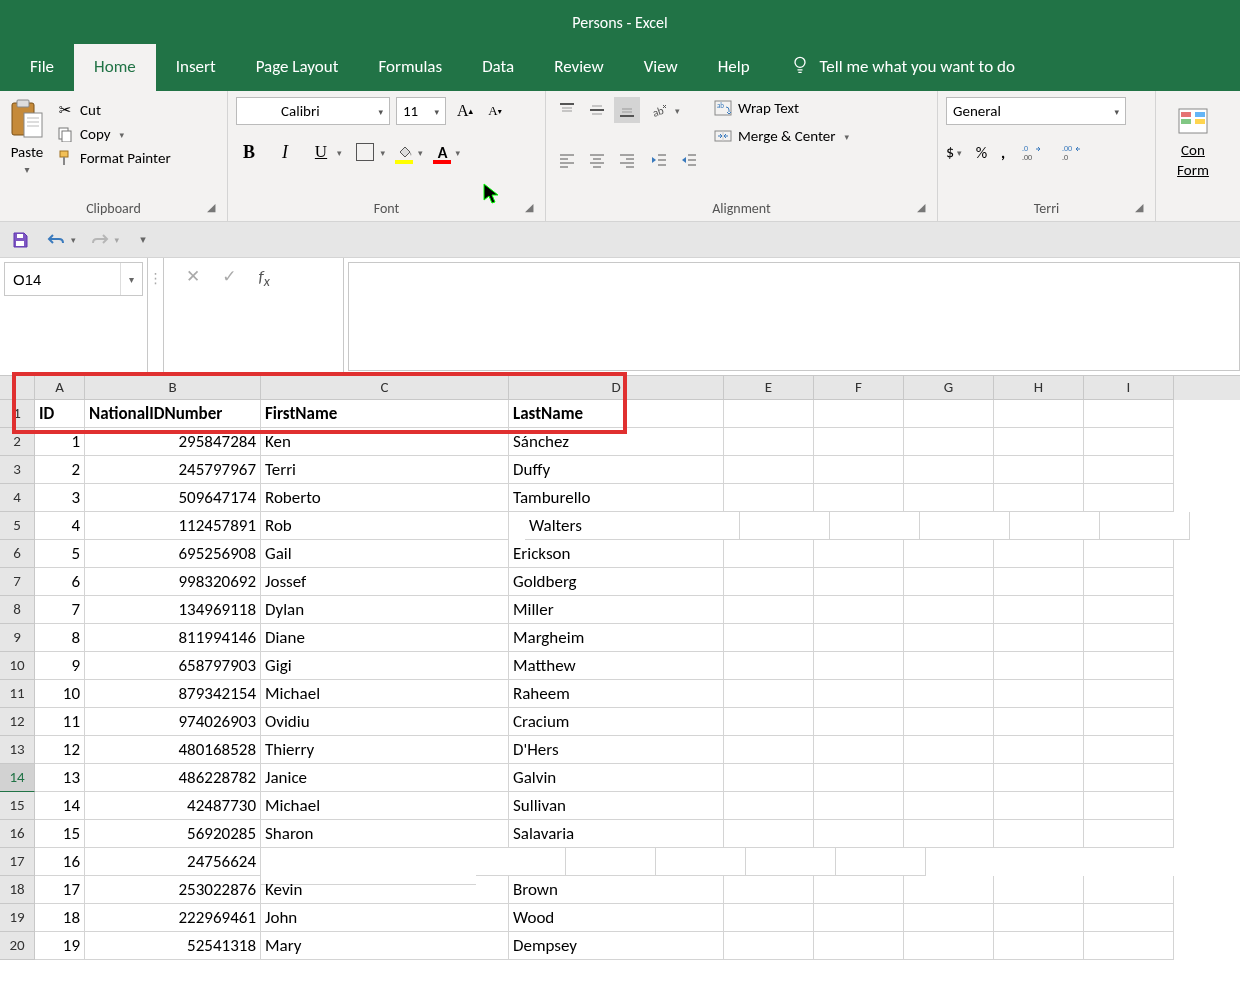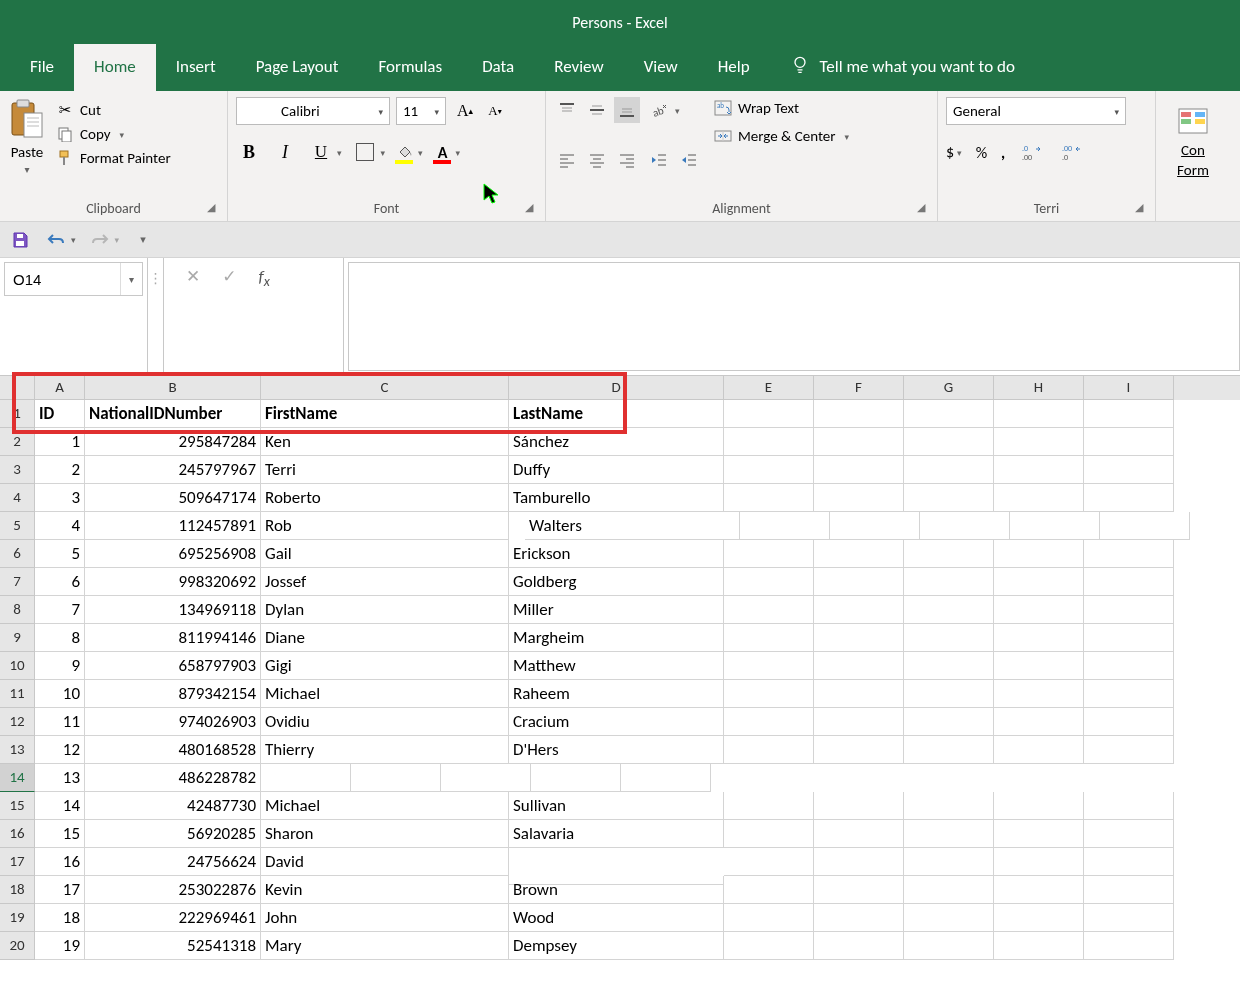--- a/index.html
+++ b/index.html
@@ -576,20 +576,22 @@
         <div class="cell" style="width: 90px;"></div>
         <div class="cell" style="width: 90px;"></div>
         <div class="cell" style="width: 90px;"></div>
         <div class="cell" style="width: 90px;"></div>
         <div class="cell" style="width: 90px;"></div>
       </div>
       <div class="row">
         <div class="row-h active">14</div>
         <div class="cell right" style="width: 50px;">13</div>
         <div class="cell right" style="width: 176px;">486228782</div>
+        <div class="cell" style="width: 248px;">Janice</div>
+        <div class="cell" style="width: 215px;">Galvin</div>
         <div class="cell" style="width: 90px;"></div>
         <div class="cell" style="width: 90px;"></div>
         <div class="cell" style="width: 90px;"></div>
         <div class="cell" style="width: 90px;"></div>
         <div class="cell" style="width: 90px;"></div>
       </div>
       <div class="row">
         <div class="row-h">15</div>
         <div class="cell right" style="width: 50px;">14</div>
         <div class="cell right" style="width: 176px;">42487730</div>
@@ -610,21 +612,20 @@
         <div class="cell" style="width: 90px;"></div>
         <div class="cell" style="width: 90px;"></div>
         <div class="cell" style="width: 90px;"></div>
         <div class="cell" style="width: 90px;"></div>
         <div class="cell" style="width: 90px;"></div>
       </div>
       <div class="row">
         <div class="row-h">17</div>
         <div class="cell right" style="width: 50px;">16</div>
         <div class="cell right" style="width: 176px;">24756624</div>
-        <div class="cell" style="width: 248px;">David</div>
         <div class="cell" style="width: 215px; margin-top: 36px;">Bradley</div>
         <div class="cell" style="width: 90px;"></div>
         <div class="cell" style="width: 90px;"></div>
         <div class="cell" style="width: 90px;"></div>
         <div class="cell" style="width: 90px;"></div>
         <div class="cell" style="width: 90px;"></div>
       </div>
       <div class="row">
         <div class="row-h">18</div>
         <div class="cell right" style="width: 50px;">17</div>

